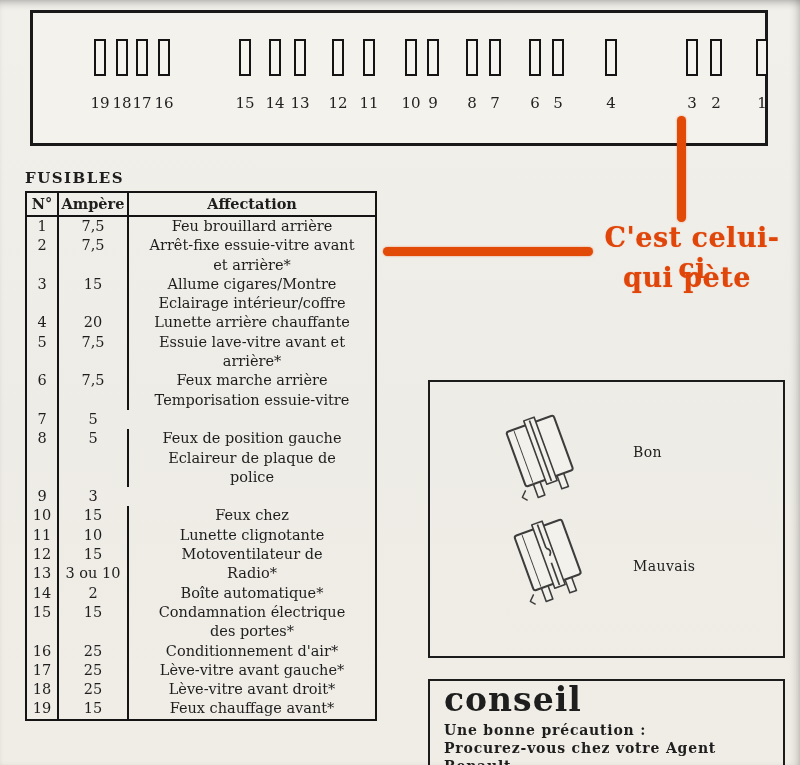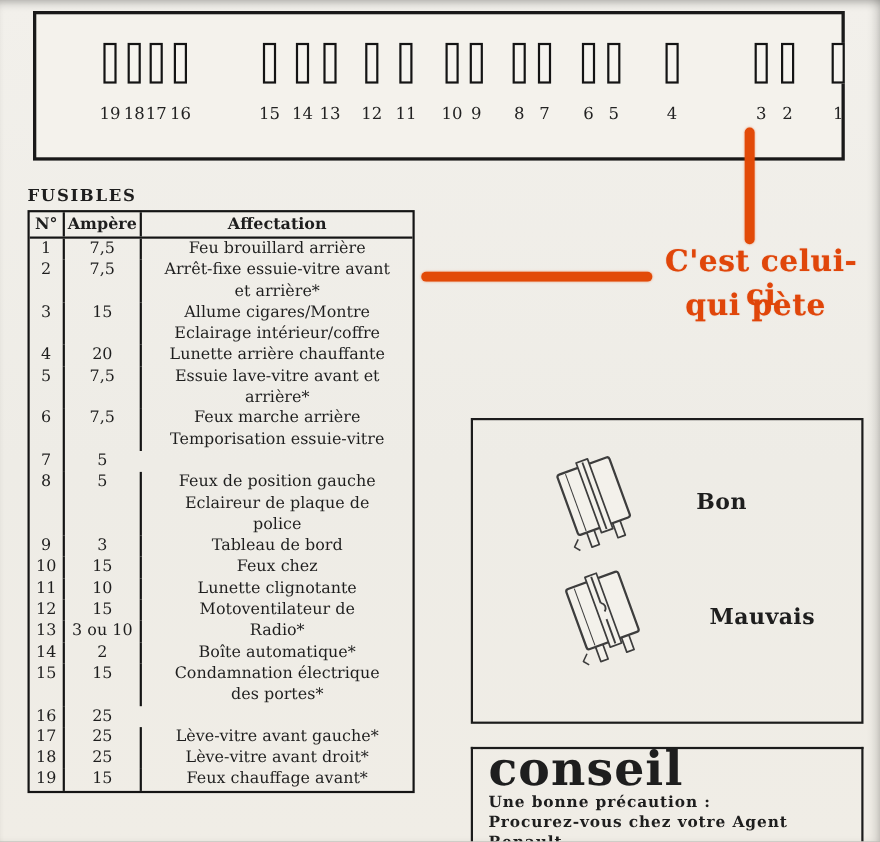--- a/index.html
+++ b/index.html
@@ -38,28 +38,28 @@
     font-size:27px;letter-spacing:.5px;text-shadow:0 0 1px rgba(224,70,10,.5);}
   .ann-line1{left:592px;top:222px;width:200px;}
   .ann-line2{left:592px;top:262px;width:190px;}
 
   
   .fuse-panel{position:absolute;left:428px;top:380px;width:357px;height:278px;
     border:2px solid #1c1c1c;box-sizing:border-box;background:transparent;}
   .fuse-svg{position:absolute;width:118px;height:102px;}
   .fuse-good{left:58px;top:22px;}
   .fuse-bad{left:66px;top:126px;}
-  .panel-label{position:absolute;left:203px;font-weight:bold;font-size:20px;letter-spacing:.4px;}
+  .panel-label{position:absolute;left:203px;font-weight:normal;font-size:14px;letter-spacing:.4px;}
   .label-bon{top:62px;}
-  .label-mauvais{top:166px;margin-left:12px;}
+  .label-mauvais{top:176px;}
 
   
   .conseil{position:absolute;left:428px;top:679px;width:357px;height:100px;
     border:2px solid #1c1c1c;border-bottom:none;box-sizing:border-box;}
-  .conseil-title{margin:0 0 2px 14px;font-size:43px;font-weight:bold;letter-spacing:1px;line-height:38px;}
+  .conseil-title{margin:0 0 2px 14px;font-size:33px;font-weight:bold;letter-spacing:1px;line-height:38px;}
   .conseil-line{margin-left:14px;font-weight:bold;font-size:14px;letter-spacing:.8px;line-height:18px;}
 </style>
 </head>
 <body>
 
 <div class="page">
 
   <div class="fusebox">
     <div id="slots">
         <div class="slot" style="left: 52px;">
@@ -204,23 +204,20 @@
           <div class="td td-amp">5</div>
           <div class="td td-aff">
             <div class="aff-line">Feux de position gauche</div>
             <div class="aff-line">Eclaireur de plaque de</div>
             <div class="aff-line">police</div>
           </div>
         </div>
         <div class="trow">
           <div class="td td-num">9</div>
           <div class="td td-amp">3</div>
-          <div class="td td-aff">
-            <div class="aff-line">Tableau de bord</div>
-          </div>
         </div>
         <div class="trow">
           <div class="td td-num">10</div>
           <div class="td td-amp">15</div>
           <div class="td td-aff">
             <div class="aff-line">Feux chez</div>
           </div>
         </div>
         <div class="trow">
           <div class="td td-num">11</div>
@@ -254,20 +251,23 @@
           <div class="td td-num">15</div>
           <div class="td td-amp">15</div>
           <div class="td td-aff">
             <div class="aff-line">Condamnation électrique</div>
             <div class="aff-line">des portes*</div>
           </div>
         </div>
         <div class="trow">
           <div class="td td-num">16</div>
           <div class="td td-amp">25</div>
+          <div class="td td-aff">
+            <div class="aff-line">Conditionnement d'air*</div>
+          </div>
         </div>
         <div class="trow">
           <div class="td td-num">17</div>
           <div class="td td-amp">25</div>
           <div class="td td-aff">
             <div class="aff-line">Lève-vitre avant gauche*</div>
           </div>
         </div>
         <div class="trow">
           <div class="td td-num">18</div>

